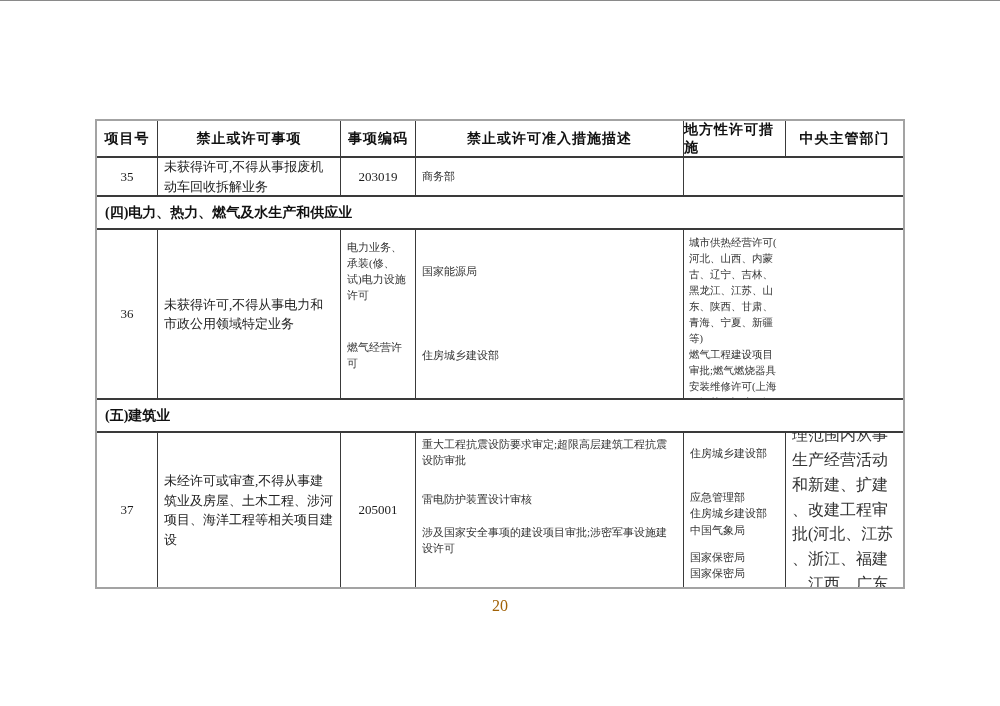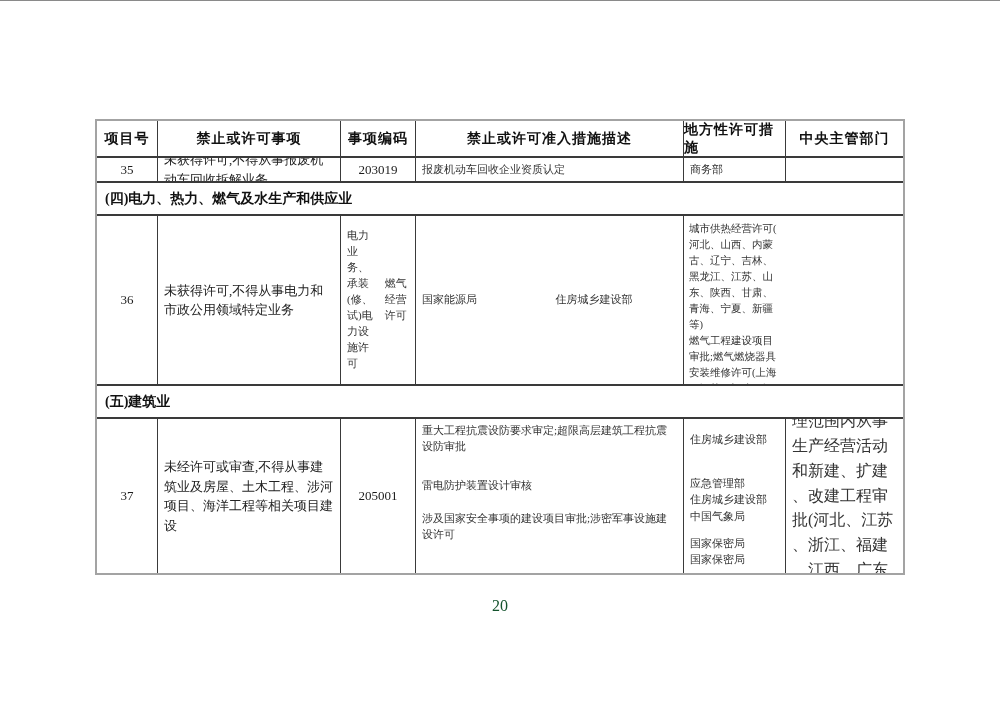--- a/index.html
+++ b/index.html
@@ -43,21 +43,21 @@
 
   .header-row { height: 37px; }
   .header-row .cell {
     display: flex; align-items: center; justify-content: center;
     font-weight: bold;
     font-size: 14px;
     letter-spacing: 1px;
     color: #111;
   }
 
-  .row-35 { height: 25px; }
+  .row-35 { height: 39px; }
   .row-36 { height: 170px; }
   .row-37 { height: 154px; }
 
   .section-row { height: 33px; }
   .section-cell {
     grid-column: 1 / 7;
     display: flex; align-items: center;
     padding-left: 8px;
     font-weight: bold;
     font-size: 14px;
@@ -85,21 +85,21 @@
   }
   .dept-cell {
     display: flex; align-items: center;
     padding: 3px 6px;
     font-size: 11px;
     color: #333;
   }
   .empty-cell { }
 
   
-  .split-cell { display: flex; flex-direction: row; }
+  .split-cell { display: flex; flex-direction: column; }
   .split-cell .half {
     flex: 1 1 50%;
     display: flex; align-items: center;
     padding: 2px 6px;
     font-size: 11px;
     line-height: 1.45;
     color: #333;
   }
   .local-cell-36 {
     padding: 5px 5px;
@@ -132,21 +132,21 @@
     line-break: anywhere;
   }
 
   .page-number {
     position: absolute;
     top: 597px;
     left: 0;
     width: 1000px;
     text-align: center;
     font-size: 16px;
-    color: #14532d;
+    color: #a16207;
   }
 </style>
 </head>
 <body>
 
 <div class="page">
   <div class="top-hairline"></div>
 
   <div class="doc-table">
 
@@ -156,21 +156,20 @@
       <div class="cell">事项编码</div>
       <div class="cell">禁止或许可准入措施描述</div>
       <div class="cell">地方性许可措施</div>
       <div class="cell">中央主管部门</div>
     </div>
 
     <div class="trow row-35">
       <div class="cell center-both">35</div>
       <div class="cell item-cell">未获得许可,不得从事报废机动车回收拆解业务</div>
       <div class="cell center-both">203019</div>
-      <div class="cell desc-cell">报废机动车回收企业资质认定</div>
       <div class="cell dept-cell">商务部</div>
       <div class="cell empty-cell"></div>
     </div>
 
     <div class="trow section-row">
       <div class="section-cell">(四)电力、热力、燃气及水生产和供应业</div>
     </div>
 
     <div class="trow row-36">
       <div class="cell center-both">36</div>

